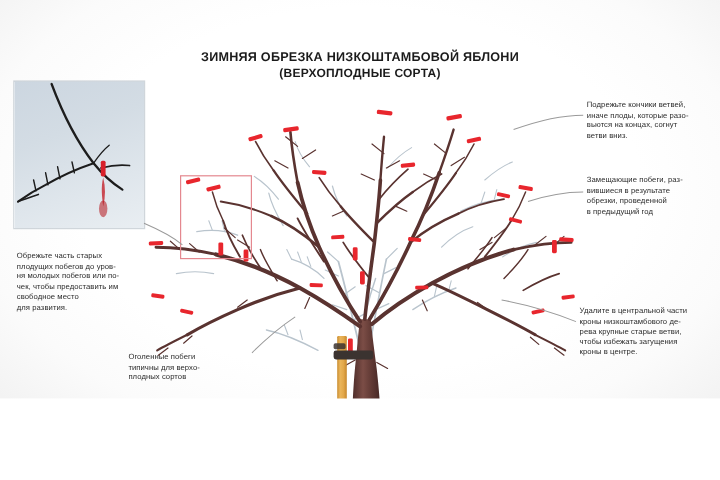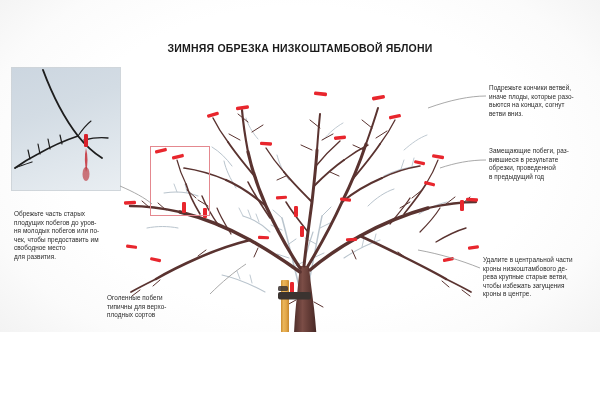--- a/index.html
+++ b/index.html
@@ -58,20 +58,21 @@
     border:1.15px solid #e4888f;
   }
 </style>
 </head>
 <body>
 
 <div id="page">
 
   <div id="title">
     <span>ЗИМНЯЯ ОБРЕЗКА НИЗКОШТАМБОВОЙ ЯБЛОНИ</span>
+    <span class="l2">(ВЕРХОПЛОДНЫЕ СОРТА)</span>
   </div>
 
   <svg id="art" viewBox="0 0 600 400">
     <defs>
       <radialGradient id="mulchG" cx="50%" cy="50%" r="50%">
         <stop offset="0%" stop-color="#ef6a24"></stop>
         <stop offset="55%" stop-color="#e2571d"></stop>
         <stop offset="88%" stop-color="#de5a22" stop-opacity=".85"></stop>
         <stop offset="100%" stop-color="#e06a35" stop-opacity="0"></stop>
       </radialGradient>

